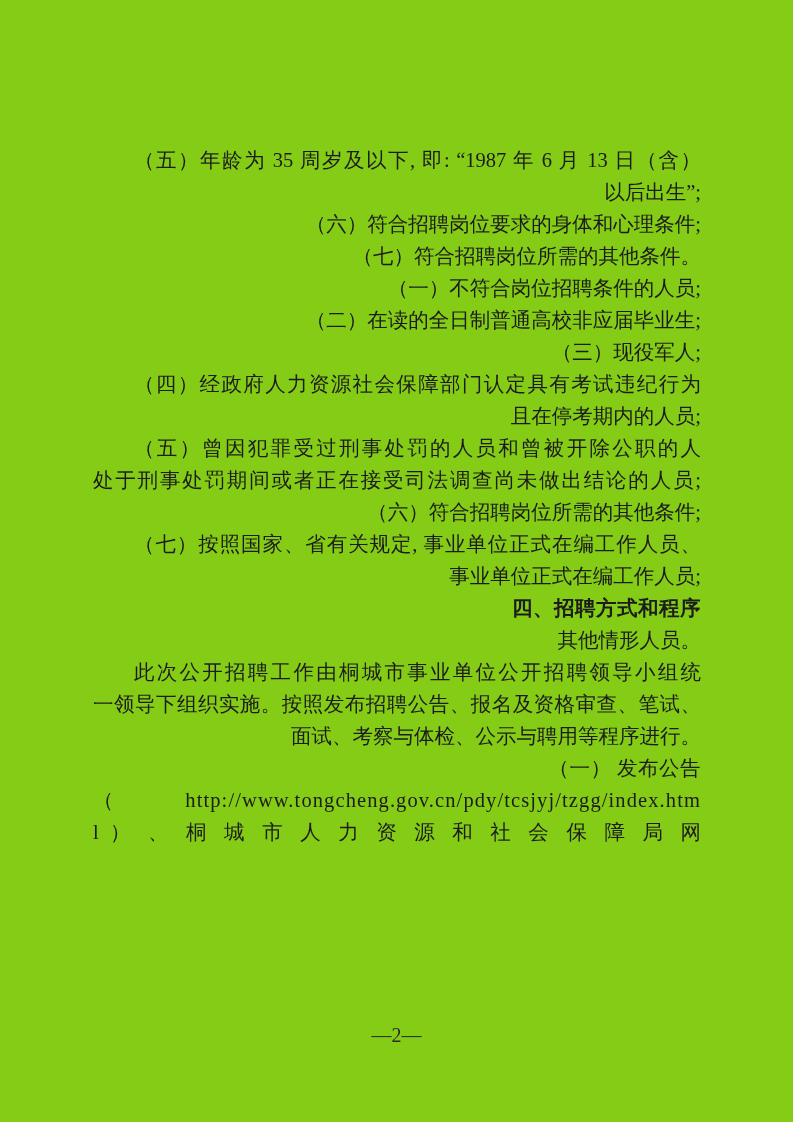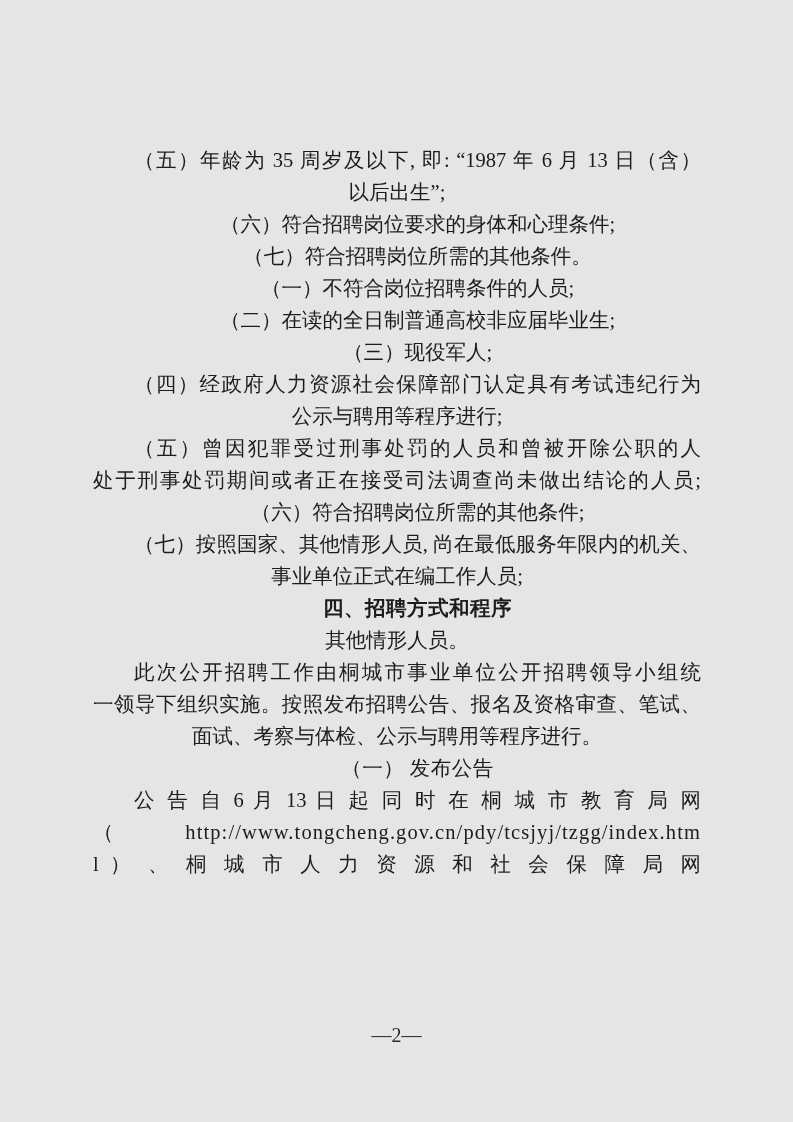--- a/index.html
+++ b/index.html
@@ -4,36 +4,36 @@
 <style>
   html, body {
     margin: 0;
     padding: 0;
     background: #ffffff;
   }
   .page {
     position: relative;
     width: 793px;
     height: 1122px;
-    background: #e5e5e5;
+    background: #84cc16;
     overflow: hidden;
     font-family: "Liberation Serif", "DejaVu Serif", serif;
     color: #1c1c1c;
   }
   .doc {
     position: absolute;
     left: 93px;
     top: 144px;
     width: 608px;
     font-size: 20.5px;
   }
   .line {
     line-height: 32px;
     height: 32px;
-    text-align: center;
+    text-align: right;
     white-space: normal;
   }
   .indent {
     text-indent: 2em;
   }
   .fill {
     text-align: justify;
     text-align-last: justify;
     text-justify: inter-character;
   }
@@ -67,30 +67,29 @@
 <div class="page">
   <div class="doc">
     <div class="line indent fill">（五）年龄为 35 周岁及以下, 即: “1987 年 6 月 13 日（含）</div>
     <div class="line">以后出生”;</div>
     <div class="line indent">（六）符合招聘岗位要求的身体和心理条件;</div>
     <div class="line indent">（七）符合招聘岗位所需的其他条件。</div>
     <div class="line indent">（一）不符合岗位招聘条件的人员;</div>
     <div class="line indent">（二）在读的全日制普通高校非应届毕业生;</div>
     <div class="line indent">（三）现役军人;</div>
     <div class="line indent fill">（四）经政府人力资源社会保障部门认定具有考试违纪行为</div>
-    <div class="line">公示与聘用等程序进行;</div>
+    <div class="line">且在停考期内的人员;</div>
     <div class="line indent fill">（五）曾因犯罪受过刑事处罚的人员和曾被开除公职的人</div>
     <div class="line fill">处于刑事处罚期间或者正在接受司法调查尚未做出结论的人员;</div>
     <div class="line indent">（六）符合招聘岗位所需的其他条件;</div>
-    <div class="line indent fill">（七）按照国家、其他情形人员, 尚在最低服务年限内的机关、</div>
+    <div class="line indent fill">（七）按照国家、省有关规定, 事业单位正式在编工作人员、</div>
     <div class="line">事业单位正式在编工作人员;</div>
     <div class="line indent h-hei">四、招聘方式和程序</div>
     <div class="line">其他情形人员。</div>
     <div class="line indent fill">此次公开招聘工作由桐城市事业单位公开招聘领导小组统</div>
     <div class="line fill">一领导下组织实施。按照发布招聘公告、报名及资格审查、笔试、</div>
     <div class="line">面试、考察与体检、公示与聘用等程序进行。</div>
     <div class="line indent h-kai">（一） 发布公告</div>
-    <div class="line indent fill">公 告 自 6 月 13 日 起 同 时 在 桐 城 市 教 育 局 网</div>
     <div class="line fill url">（http://www.tongcheng.gov.cn/pdy/tcsjyj/tzgg/index.htm</div>
     <div class="line fill">l ） 、 桐 城 市 人 力 资 源 和 社 会 保 障 局 网</div>
   </div>
   <div class="page-number">—2—</div>
 </div>
 
 </body></html>

